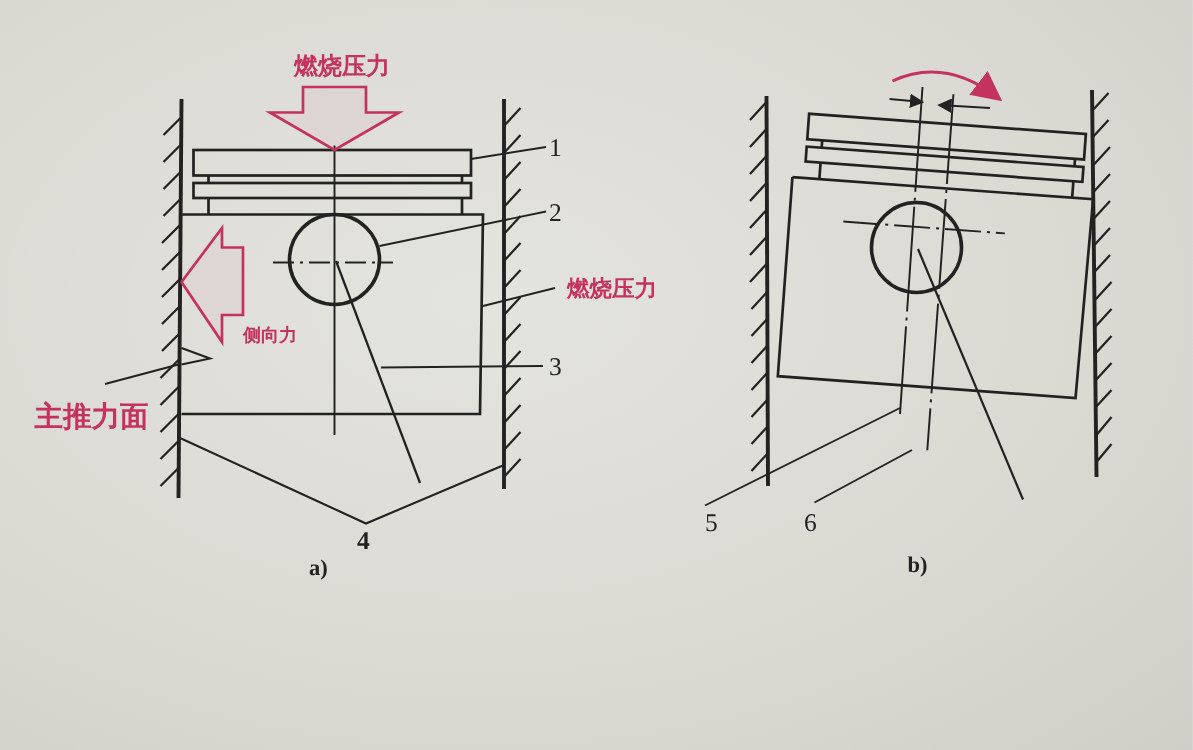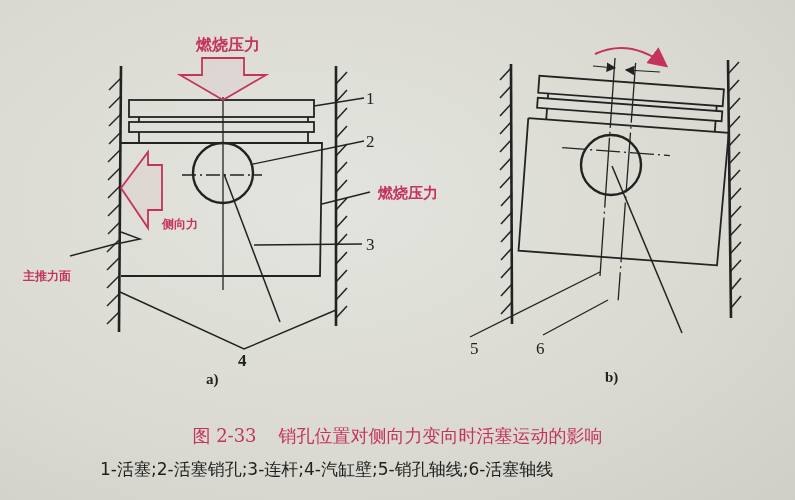--- a/index.html
+++ b/index.html
@@ -7,21 +7,21 @@
       width: 795px; height: 500px; overflow: hidden;
       background: #dcdcd6;
       font-family: "DejaVu Serif", "Liberation Serif", serif;
     }
     .page {
       position: relative; width: 795px; height: 500px;
       background: radial-gradient(ellipse at 40% 40%, #e4e4de 0%, #dadad3 60%, #cfcfc8 100%);
     }
     svg.diagram { position: absolute; left: 0; top: 0; }
     .lbl { position: absolute; white-space: nowrap; line-height: 1; }
-    .red { color: #c4325e; font-family: Liberation Serif, serif; font-weight: bold; }
+    .red { color: #c4325e; font-family: Liberation Mono, monospace; font-weight: bold; }
     .num { color: #222; font-family: "Liberation Serif", "DejaVu Serif", serif; font-size: 17px; }
     .sub { color: #222; font-family: "Liberation Serif", "DejaVu Serif", serif; font-size: 15px; font-weight: bold; }
     .caption {
       position: absolute; left: 0; width: 795px; text-align: center;
       color: #c4325e; font-size: 18px; top: 424px;
       font-family: "DejaVu Sans", "Liberation Sans", sans-serif;
     }
     .caption .fig { margin-right: 22px; font-family: "DejaVu Serif", serif; }
     .legend {
       position: absolute; left: 100px; top: 458px;
@@ -192,31 +192,27 @@
 
       <line x1="600" y1="272" x2="470" y2="337" stroke-width="1.3"></line>
       <line x1="608" y1="300" x2="543" y2="335" stroke-width="1.3"></line>
     </g>
 
     <path d="M595,54 Q630,38 665,65" stroke="#c4325e" stroke-width="2" fill="none" marker-end="url(#arrowRed)"></path>
   </svg>
 
   <div class="lbl red" style="left:196px; top:37px; font-size:16px;">燃烧压力</div>
   <div class="lbl red" style="left:162px; top:218px; font-size:12px;">侧向力</div>
-  <div class="lbl red" style="left:23px; top:270px; font-size:12px;">主推力面</div>
+  <div class="lbl red" style="left:23px; top:270px; font-size:19px;">主推力面</div>
   <div class="lbl red" style="left:378px; top:186px; font-size:15px;">燃烧压力</div>
 
   <div class="lbl num" style="left:366px; top:90px;">1</div>
   <div class="lbl num" style="left:366px; top:133px;">2</div>
   <div class="lbl num" style="left:366px; top:236px;">3</div>
   <div class="lbl num" style="left:238px; top:352px; font-weight:bold;">4</div>
   <div class="lbl sub" style="left:206px; top:372px;">a)</div>
 
   <div class="lbl num" style="left:470px; top:340px;">5</div>
   <div class="lbl num" style="left:536px; top:340px;">6</div>
   <div class="lbl sub" style="left:605px; top:370px;">b)</div>
 
-  <div class="caption">
-    <span class="fig">图 2-33</span><span>销孔位置对侧向力变向时活塞运动的影响</span>
-  </div>
-
-  <div class="legend">1-活塞;2-活塞销孔;3-连杆;4-汽缸壁;5-销孔轴线;6-活塞轴线</div>
+
 </div>
 
 </body></html>

